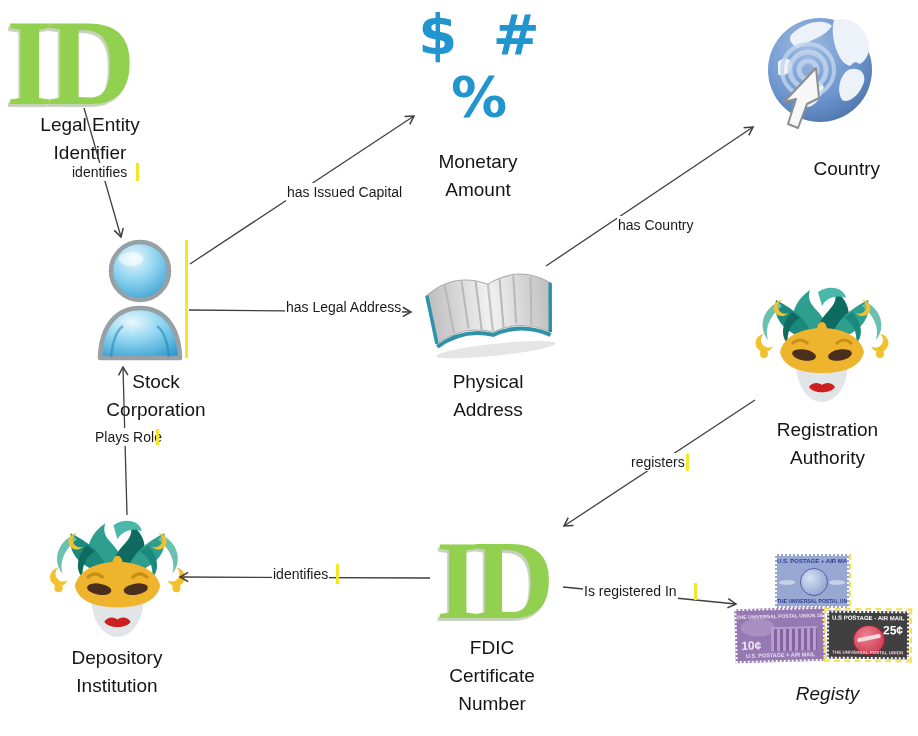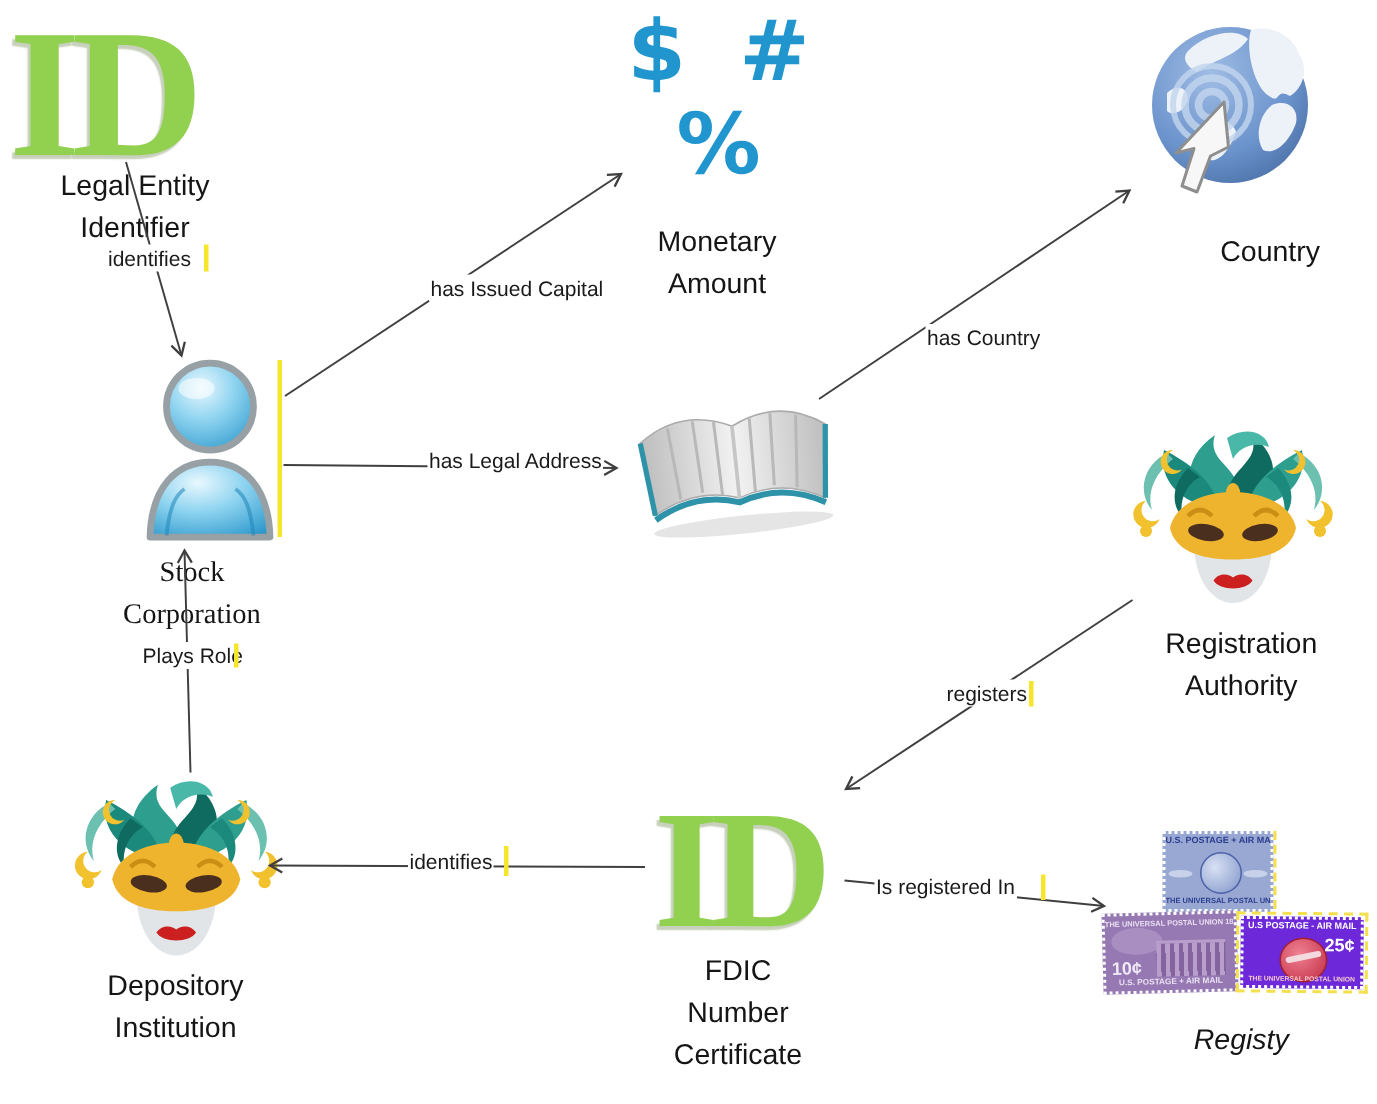--- a/index.html
+++ b/index.html
@@ -22,21 +22,21 @@
     left:414px;top:2px;width:130px;text-align:center;color:#2196CE;
     font-family:"DejaVu Sans",sans-serif;font-weight:bold;
   }
   .currency .row1{font-size:56px;line-height:66px;word-spacing:16px;}
   .currency .row2{font-size:56px;line-height:58px;}
   
   .node-label{text-align:center;font-size:19px;line-height:28px;color:#151515;}
   #lei-label{left:0px;top:111px;width:140px;margin-left:20px;}
   #monetary-label{left:408px;top:148px;width:140px;}
   #country-label{left:760px;top:155px;width:120px;text-align:right;}
-  #stock-label{left:48px;top:368px;width:160px;font-family:Liberation Serif, serif;}
+  #stock-label{left:76px;top:368px;width:160px;}
   #physical-label{left:418px;top:368px;width:140px;}
   #regauth-label{left:750px;top:416px;width:155px;}
   #depinst-label{left:42px;top:644px;width:150px;}
   #fdic-label{left:412px;top:634px;width:160px;}
   #registry-label{left:765px;top:680px;width:125px;font-style:italic;}
   
   .edge-label{
     font-size:14px;line-height:18px;color:#1a1a1a;background:#ffffff;
     padding:0 1px;white-space:nowrap;z-index:3;
   }
@@ -65,21 +65,21 @@
     background:radial-gradient(circle at 35% 35%,#d8e1f3,#7e93c9);border:1px solid #4d62a8;}
   #stamp-blue .wing{position:absolute;top:24px;width:16px;height:5px;background:#c7d2ea;border-radius:50%;}
   #stamp-purple{left:0px;top:57px;width:90px;height:54px;background:#9678B2;transform:rotate(-1.5deg);}
   #stamp-purple .tinytext.top{top:3px;font-size:5px;color:#e9e0f2;}
   #stamp-purple .tinytext.bottom{bottom:2px;font-size:5.5px;color:#e9e0f2;}
   #stamp-purple .value{position:absolute;left:4px;bottom:8px;font-size:12px;font-weight:bold;color:#f0e9f7;}
   #stamp-purple .building{position:absolute;right:6px;bottom:9px;width:46px;height:22px;
     background:repeating-linear-gradient(90deg,#b79ecb 0 3px,#84639f 3px 6px);border-top:2px solid #b79ecb;}
   #stamp-purple .cloud{position:absolute;left:4px;top:8px;width:34px;height:18px;border-radius:50%;
     background:#ae93c4;opacity:.8;}
-  #stamp-red{left:92px;top:60px;width:82px;height:48px;background:#6d28d9;transform:rotate(0.6deg);
+  #stamp-red{left:92px;top:60px;width:82px;height:48px;background:#404040;transform:rotate(0.6deg);
     outline:2px dashed #F4E04D;outline-offset:1px;}
   #stamp-red .tinytext.top{top:2px;font-size:6px;color:#ffffff;}
   #stamp-red .tinytext.bottom{bottom:2px;font-size:4.5px;color:#f6c8ce;}
   #stamp-red .value{position:absolute;right:4px;top:10px;font-size:12px;font-weight:bold;color:#ffffff;}
   #stamp-red .globe-art{position:absolute;left:24px;top:12px;width:30px;height:28px;border-radius:50%;
     background:radial-gradient(circle at 40% 35%,#ef8193,#c22b42);border:1px solid #a01f33;}
   #stamp-red .plane{position:absolute;left:28px;top:23px;width:24px;height:4px;background:#f3dade;
     border-radius:2px;transform:rotate(-12deg);}
   .stamp-sel-edge{left:849px;top:554px;width:0px;height:52px;border-right:2px dashed #F4E04D;z-index:4;}
   .hidden-defs{position:absolute;width:0;height:0;overflow:hidden;}
@@ -201,42 +201,46 @@
         <path d="M32,23 L36,71"></path>
           <path d="M49,20 L51,68"></path>
           <path d="M63,22 L64,71"></path>
         <path d="M118,23 L114,71"></path>
           <path d="M101,20 L99,68"></path>
           <path d="M87,22 L86,71"></path>
       </g>
       <path d="M75,26 L75,74" stroke="#C6C6C6" stroke-width="2.5"></path>
     </g>
   </svg>
+  <div class="abs node-label" id="physical-label">
+    <div>Physical</div>
+    <div>Address</div>
+  </div>
 
   <svg class="abs" style="left:752px;top:282px;" width="140" height="125" viewBox="0 0 140 125">
     <use href="#jester"></use>
   </svg>
   <div class="abs node-label" id="regauth-label">
     <div>Registration</div>
     <div>Authority</div>
   </div>
 
   <svg class="abs" style="left:45px;top:515px;" width="145" height="127" viewBox="0 0 140 125">
     <use href="#jester"></use>
   </svg>
   <div class="abs node-label" id="depinst-label">
     <div>Depository</div>
     <div>Institution</div>
   </div>
 
   <div class="abs id-glyph" id="fdic-icon">ID</div>
   <div class="abs node-label" id="fdic-label">
     <div>FDIC</div>
+    <div>Certificate</div>
     <div>Number</div>
-    <div>Certificate</div>
   </div>
 
   <div class="abs stamps">
     <div class="stamp" id="stamp-blue">
       <div class="tinytext top">U.S. POSTAGE + AIR MAIL</div>
       <div class="globe-art"></div>
       <div class="wing" style="left:2px;"></div>
       <div class="wing" style="right:2px;"></div>
       <div class="tinytext bottom">THE UNIVERSAL POSTAL UNION</div>
     </div>

